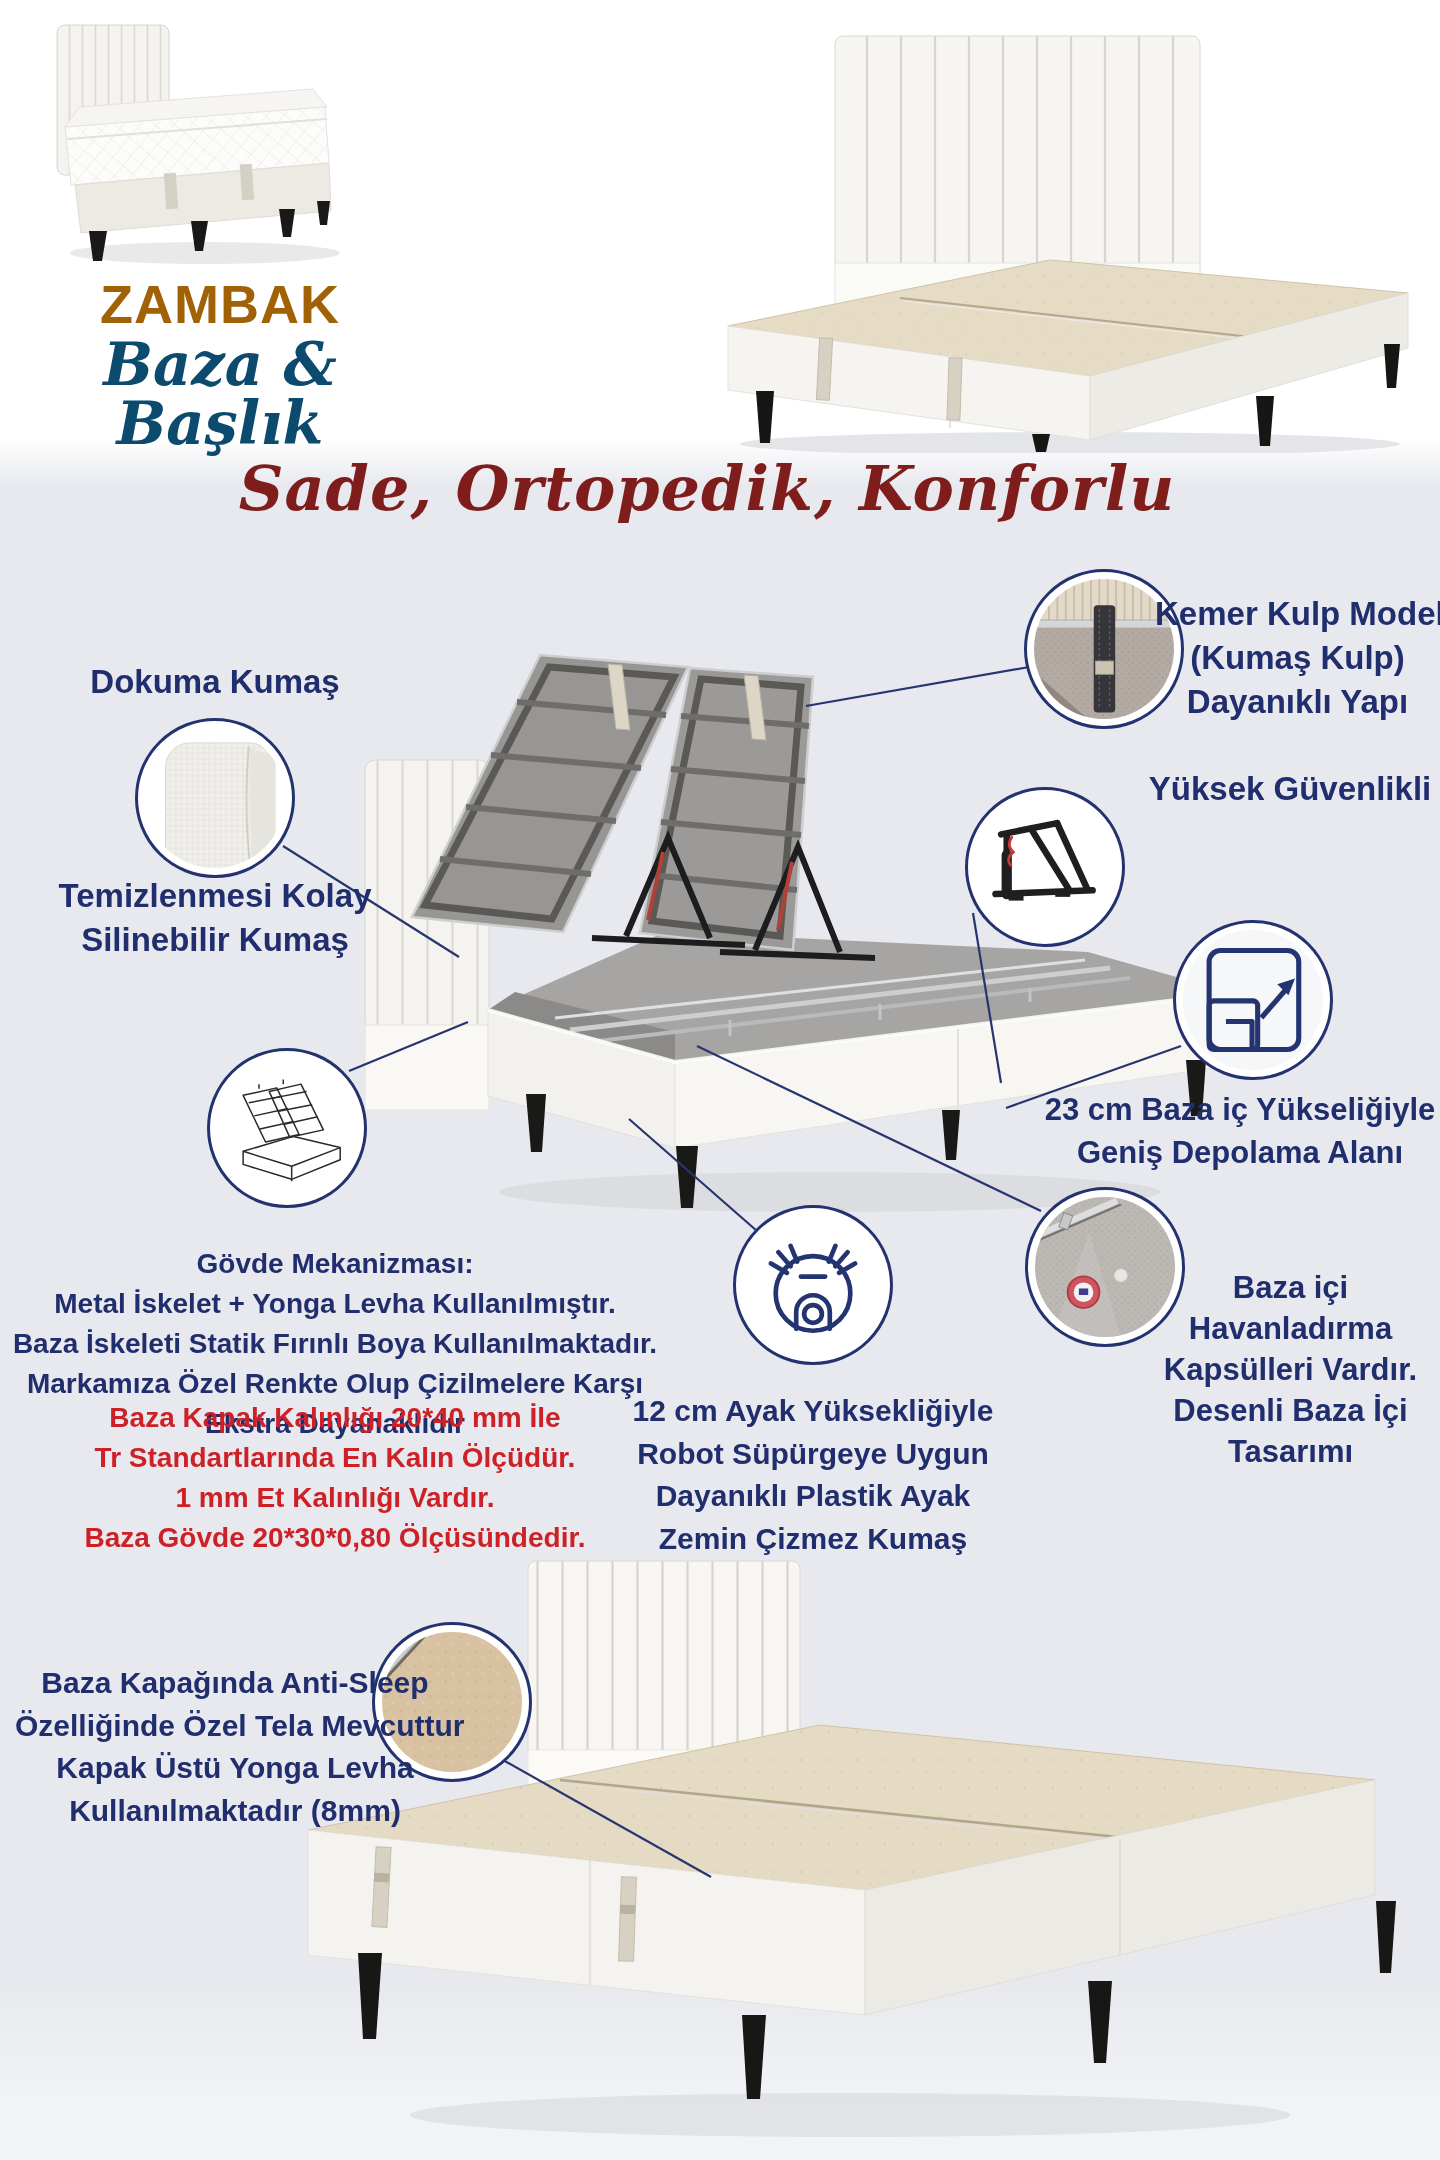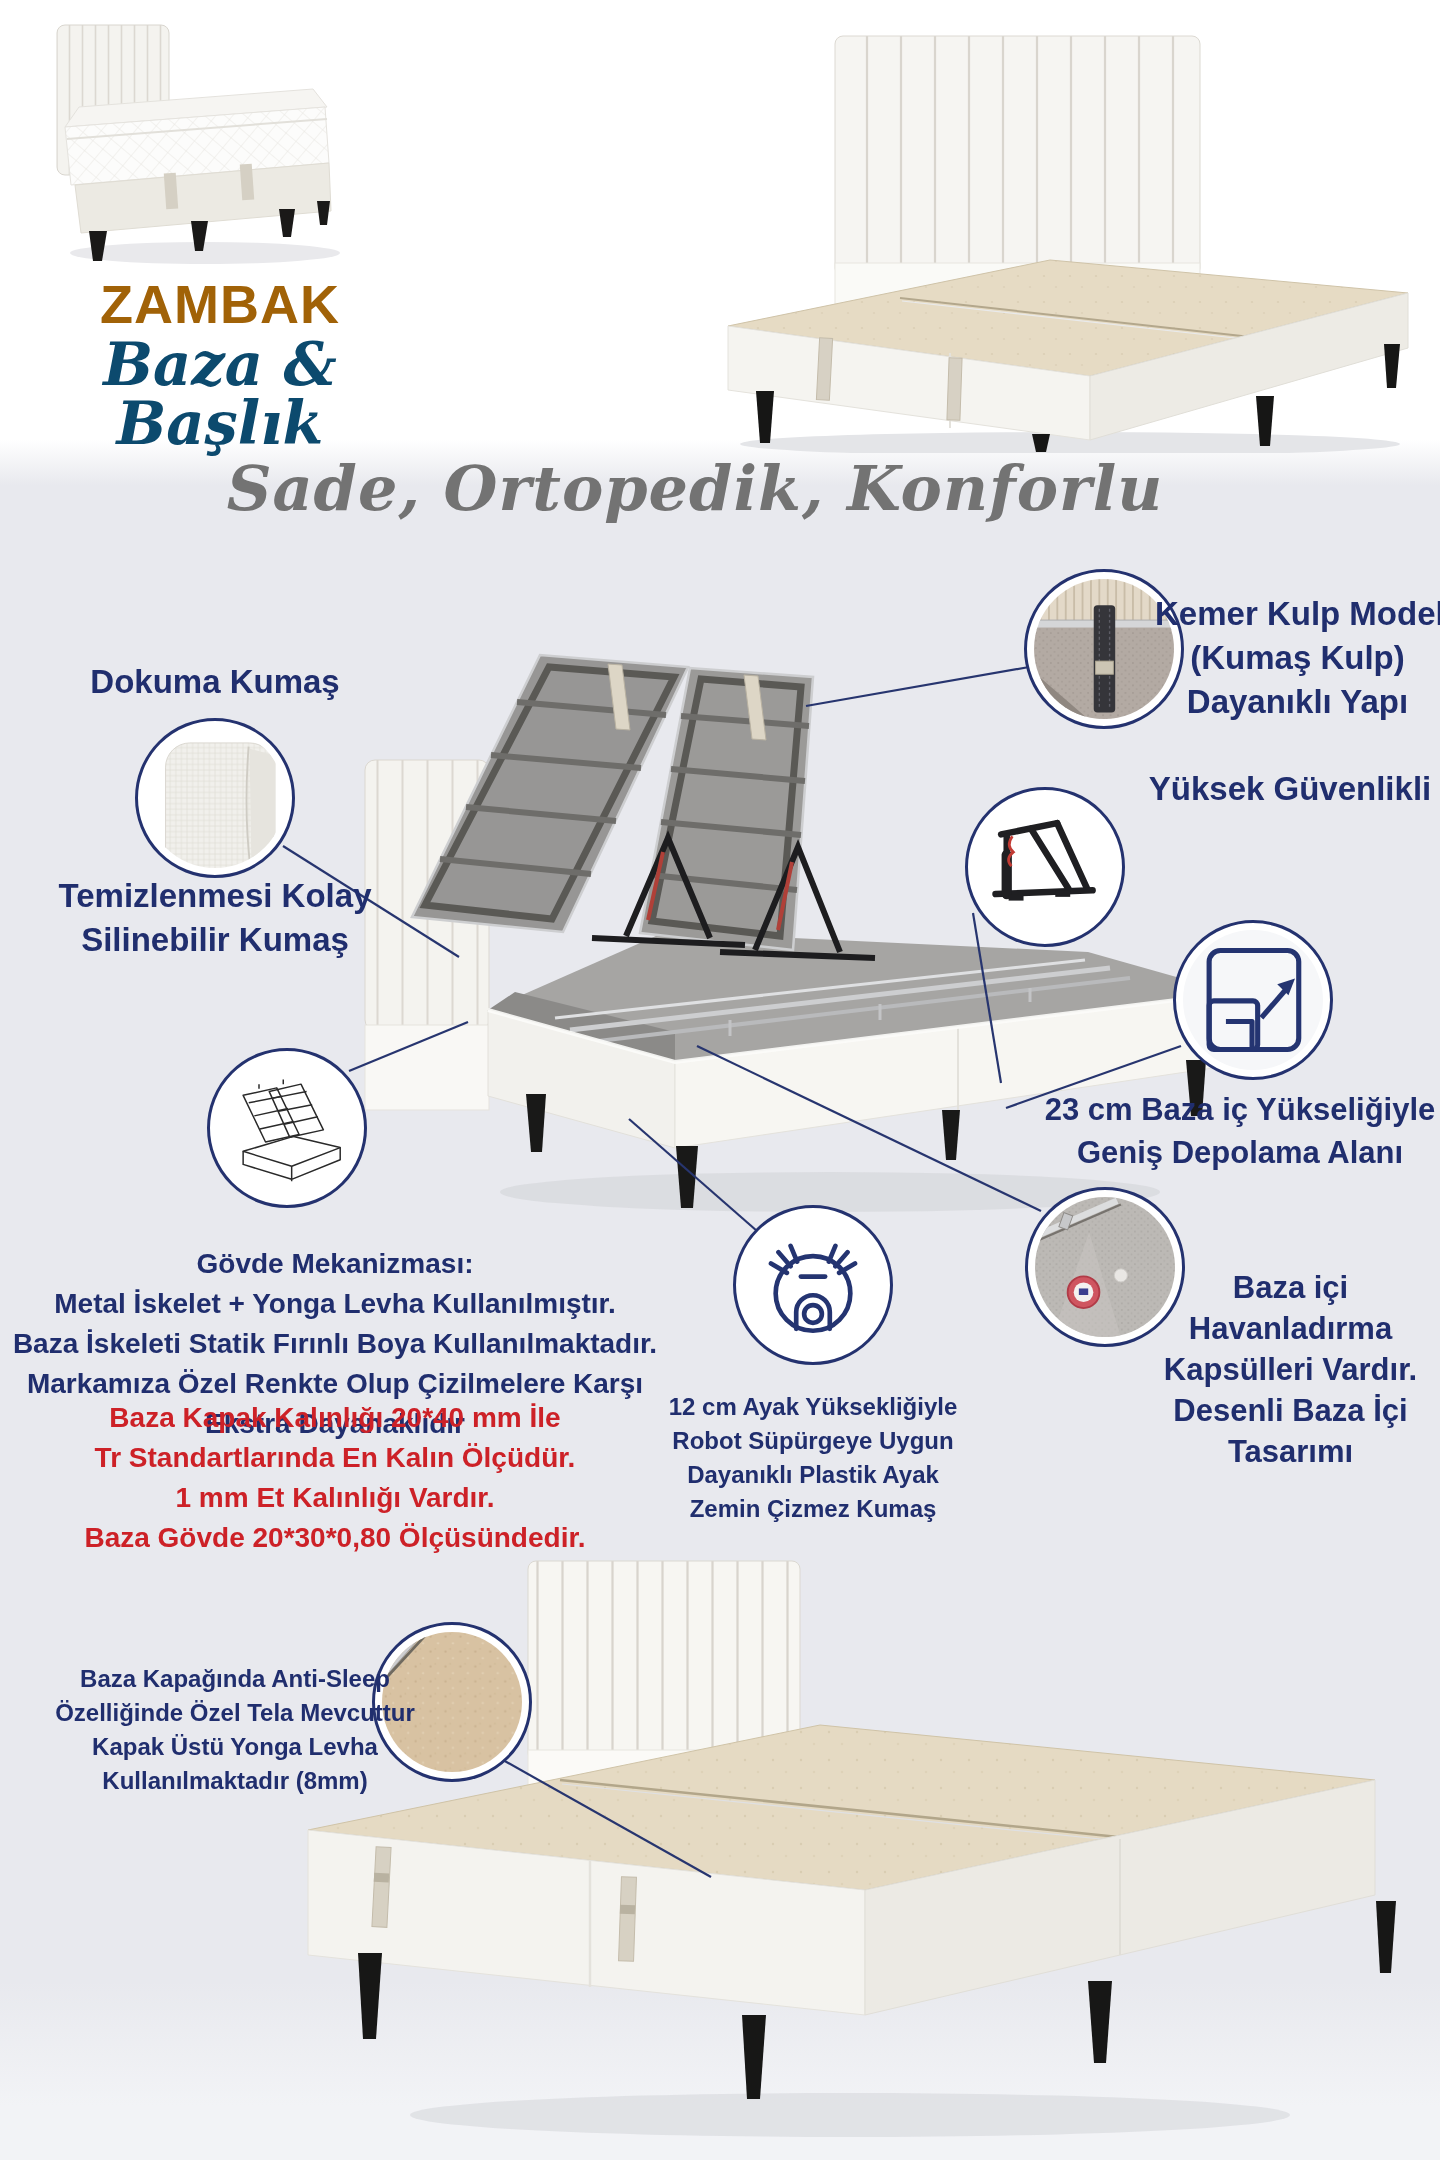--- a/index.html
+++ b/index.html
@@ -10,24 +10,24 @@
                background:linear-gradient(#ffffff,#e8e9ee);}
   .floor-fade{position:absolute;left:0;top:1980px;width:1440px;height:180px;
               background:linear-gradient(rgba(243,244,247,0),#f2f3f6 70%);}
   .abs{position:absolute;}
   .logo{position:absolute;left:55px;top:276px;width:330px;text-align:center;}
   .brand{font-size:54px;font-weight:800;letter-spacing:1px;color:#a16207;line-height:1.05;}
   .tagline{font-family:"DejaVu Serif",serif;font-style:italic;font-weight:bold;
            font-size:59px;color:#0c4a6e;line-height:1.0;margin-top:2px;}
   .headline{position:absolute;left:0;top:452px;width:1390px;text-align:center;
             font-family:"DejaVu Serif",serif;font-style:italic;font-weight:600;
-            font-size:62px;color:#737373;letter-spacing:1px;}
+            font-size:62px;color:#7f1d1d;letter-spacing:1px;padding-left:12px;}
   .flabel{color:#202e6e;text-align:center;line-height:1.32;}
   .flabel div{white-space:nowrap;}
-  .fs34{font-size:33px;} .fs31{font-size:31px;} .fs30{font-size:24px;} .fs28{font-size:28px;}
+  .fs34{font-size:33px;} .fs31{font-size:31px;} .fs30{font-size:30px;} .fs28{font-size:28px;}
   .redtxt{color:#cd2127;}
   .fcircle{position:absolute;width:160px;height:160px;border-radius:50%;
            border:3px solid #24326f;background:#ffffff;box-sizing:border-box;padding:7px;z-index:6;}
   .fcircle .inner{width:100%;height:100%;border-radius:50%;overflow:hidden;background:#fff;}
   .fcircle svg{display:block;width:100%;height:100%;}
   .lines-overlay{position:absolute;left:0;top:0;z-index:5;pointer-events:none;}
   .bed{z-index:2;}
   .txt{z-index:7;}
 </style>
 </head>

